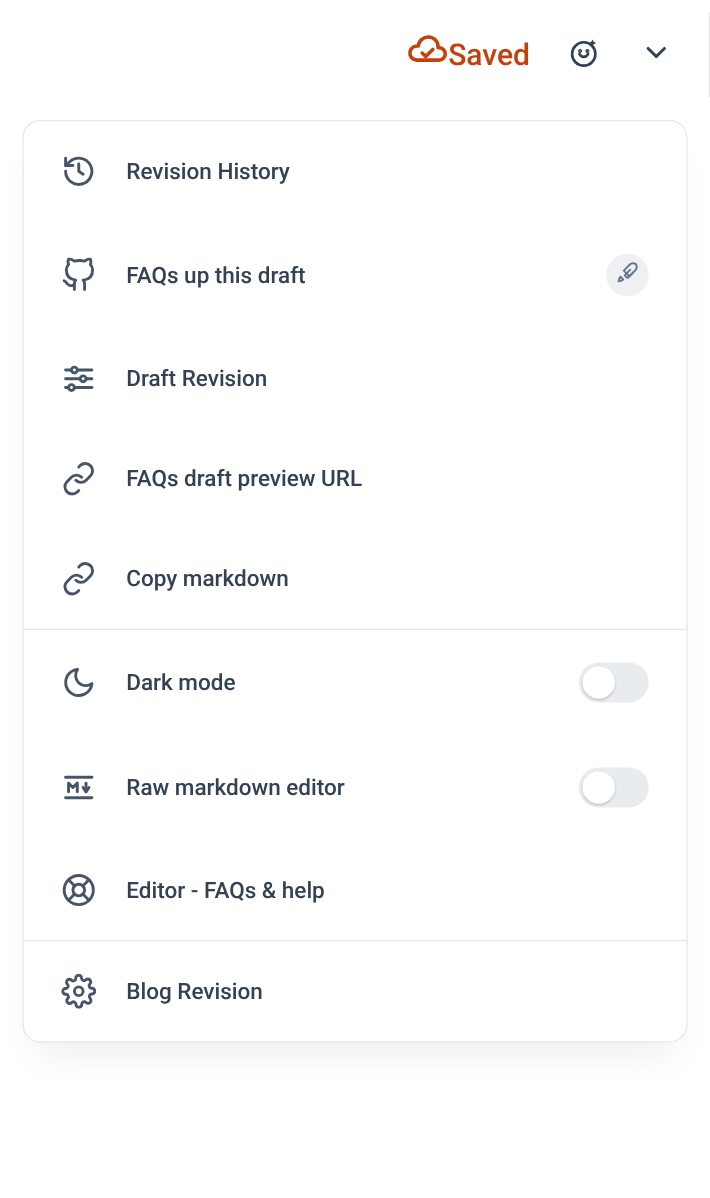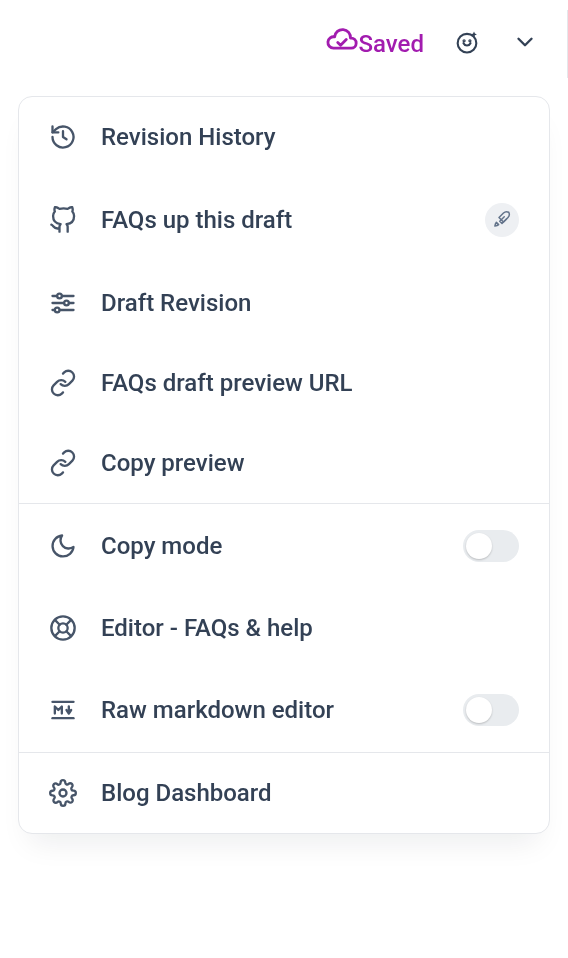--- a/index.html
+++ b/index.html
@@ -16,21 +16,21 @@
     display: flex;
     align-items: center;
     justify-content: flex-end;
     gap: 28px;
     padding: 24px 28px 24px 0;
     position: relative;
   }
   .saved {
     display: flex;
     align-items: center;
-    color: #a21caf;
+    color: #c2410c;
     font-size: 24px;
     font-weight: 500;
   }
   .saved svg { width: 34px; height: 34px; }
   .sparkle-btn {
     width: 30px; height: 30px;
     display:flex; align-items:center; justify-content:center;
     color:#334155;
   }
   .chev-btn {
@@ -53,21 +53,21 @@
     box-shadow: 0 20px 30px -12px rgba(15,23,42,0.08);
     overflow:hidden;
     background:#fff;
   }
   .menu-item {
     display:flex;
     align-items:center;
     gap:24px;
     padding: 26px 30px;
     color:#334155;
-    font-size:24px;
+    font-size:18px;
     font-weight:500;
     cursor:pointer;
   }
   .menu-item .ico {
     width:28px;
     height:28px;
     flex:0 0 28px;
     display:flex;
     align-items:center;
     justify-content:center;
@@ -191,68 +191,68 @@
     <span class="label">FAQs draft preview URL</span>
   </div>
 
   <div class="menu-item">
     <span class="ico">
       <svg viewBox="0 0 24 24" width="28" height="28" fill="none" stroke="currentColor" stroke-width="2" stroke-linecap="round" stroke-linejoin="round">
         <path d="M10 13a5 5 0 0 0 7.07 0l3-3a5 5 0 0 0-7.07-7.07l-1 1"></path>
         <path d="M14 11a5 5 0 0 0-7.07 0l-3 3a5 5 0 0 0 7.07 7.07l1-1"></path>
       </svg>
     </span>
-    <span class="label">Copy preview</span>
+    <span class="label">Copy markdown</span>
   </div>
 
   <div class="divider"></div>
 
   <div class="menu-item">
     <span class="ico">
       <svg viewBox="0 0 24 24" width="28" height="28" fill="none" stroke="currentColor" stroke-width="2" stroke-linecap="round" stroke-linejoin="round">
         <path d="M21 12.79A9 9 0 1 1 11.21 3 7 7 0 0 0 21 12.79z"></path>
       </svg>
     </span>
-    <span class="label">Copy mode</span>
+    <span class="label">Dark mode</span>
+    <div class="toggle"></div>
+  </div>
+
+  <div class="menu-item">
+    <span class="ico">
+      <svg viewBox="0 0 24 24" width="28" height="28" fill="none" stroke="currentColor" stroke-width="2" stroke-linecap="round" stroke-linejoin="round">
+        <line x1="3" y1="5" x2="21" y2="5"></line>
+        <line x1="3" y1="19" x2="21" y2="19"></line>
+        <path d="M5 15V9l3 3 3-3v6"></path>
+        <path d="M17 9v5"></path>
+        <polyline points="15 12 17 15 19 12"></polyline>
+      </svg>
+    </span>
+    <span class="label">Raw markdown editor</span>
     <div class="toggle"></div>
   </div>
 
   <div class="menu-item">
     <span class="ico">
       <svg viewBox="0 0 24 24" width="28" height="28" fill="none" stroke="currentColor" stroke-width="2" stroke-linecap="round" stroke-linejoin="round">
         <circle cx="12" cy="12" r="10"></circle>
         <circle cx="12" cy="12" r="4"></circle>
         <line x1="5" y1="5" x2="9.2" y2="9.2"></line>
         <line x1="14.8" y1="14.8" x2="19" y2="19"></line>
         <line x1="5" y1="19" x2="9.2" y2="14.8"></line>
         <line x1="14.8" y1="9.2" x2="19" y2="5"></line>
       </svg>
     </span>
     <span class="label">Editor - FAQs &amp; help</span>
   </div>
 
-  <div class="menu-item">
-    <span class="ico">
-      <svg viewBox="0 0 24 24" width="28" height="28" fill="none" stroke="currentColor" stroke-width="2" stroke-linecap="round" stroke-linejoin="round">
-        <line x1="3" y1="5" x2="21" y2="5"></line>
-        <line x1="3" y1="19" x2="21" y2="19"></line>
-        <path d="M5 15V9l3 3 3-3v6"></path>
-        <path d="M17 9v5"></path>
-        <polyline points="15 12 17 15 19 12"></polyline>
-      </svg>
-    </span>
-    <span class="label">Raw markdown editor</span>
-    <div class="toggle"></div>
-  </div>
-
   <div class="divider"></div>
 
   <div class="menu-item">
     <span class="ico">
       <svg viewBox="0 0 24 24" width="28" height="28" fill="none" stroke="currentColor" stroke-width="2" stroke-linecap="round" stroke-linejoin="round">
         <circle cx="12" cy="12" r="3"></circle>
         <path d="M19.4 15a1.65 1.65 0 0 0 .33 1.82l.06.06a2 2 0 1 1-2.83 2.83l-.06-.06a1.65 1.65 0 0 0-1.82-.33 1.65 1.65 0 0 0-1 1.51V21a2 2 0 1 1-4 0v-.09a1.65 1.65 0 0 0-1-1.51 1.65 1.65 0 0 0-1.82.33l-.06.06a2 2 0 1 1-2.83-2.83l.06-.06a1.65 1.65 0 0 0 .33-1.82 1.65 1.65 0 0 0-1.51-1H3a2 2 0 1 1 0-4h.09a1.65 1.65 0 0 0 1.51-1 1.65 1.65 0 0 0-.33-1.82l-.06-.06a2 2 0 1 1 2.83-2.83l.06.06a1.65 1.65 0 0 0 1.82.33h0a1.65 1.65 0 0 0 1-1.51V3a2 2 0 1 1 4 0v.09a1.65 1.65 0 0 0 1 1.51h0a1.65 1.65 0 0 0 1.82-.33l.06-.06a2 2 0 1 1 2.83 2.83l-.06.06a1.65 1.65 0 0 0-.33 1.82v0a1.65 1.65 0 0 0 1.51 1H21a2 2 0 1 1 0 4h-.09a1.65 1.65 0 0 0-1.51 1z"></path>
       </svg>
     </span>
-    <span class="label">Blog Dashboard</span>
+    <span class="label">Blog Revision</span>
   </div>
 
 </div>
 
 </body></html>

